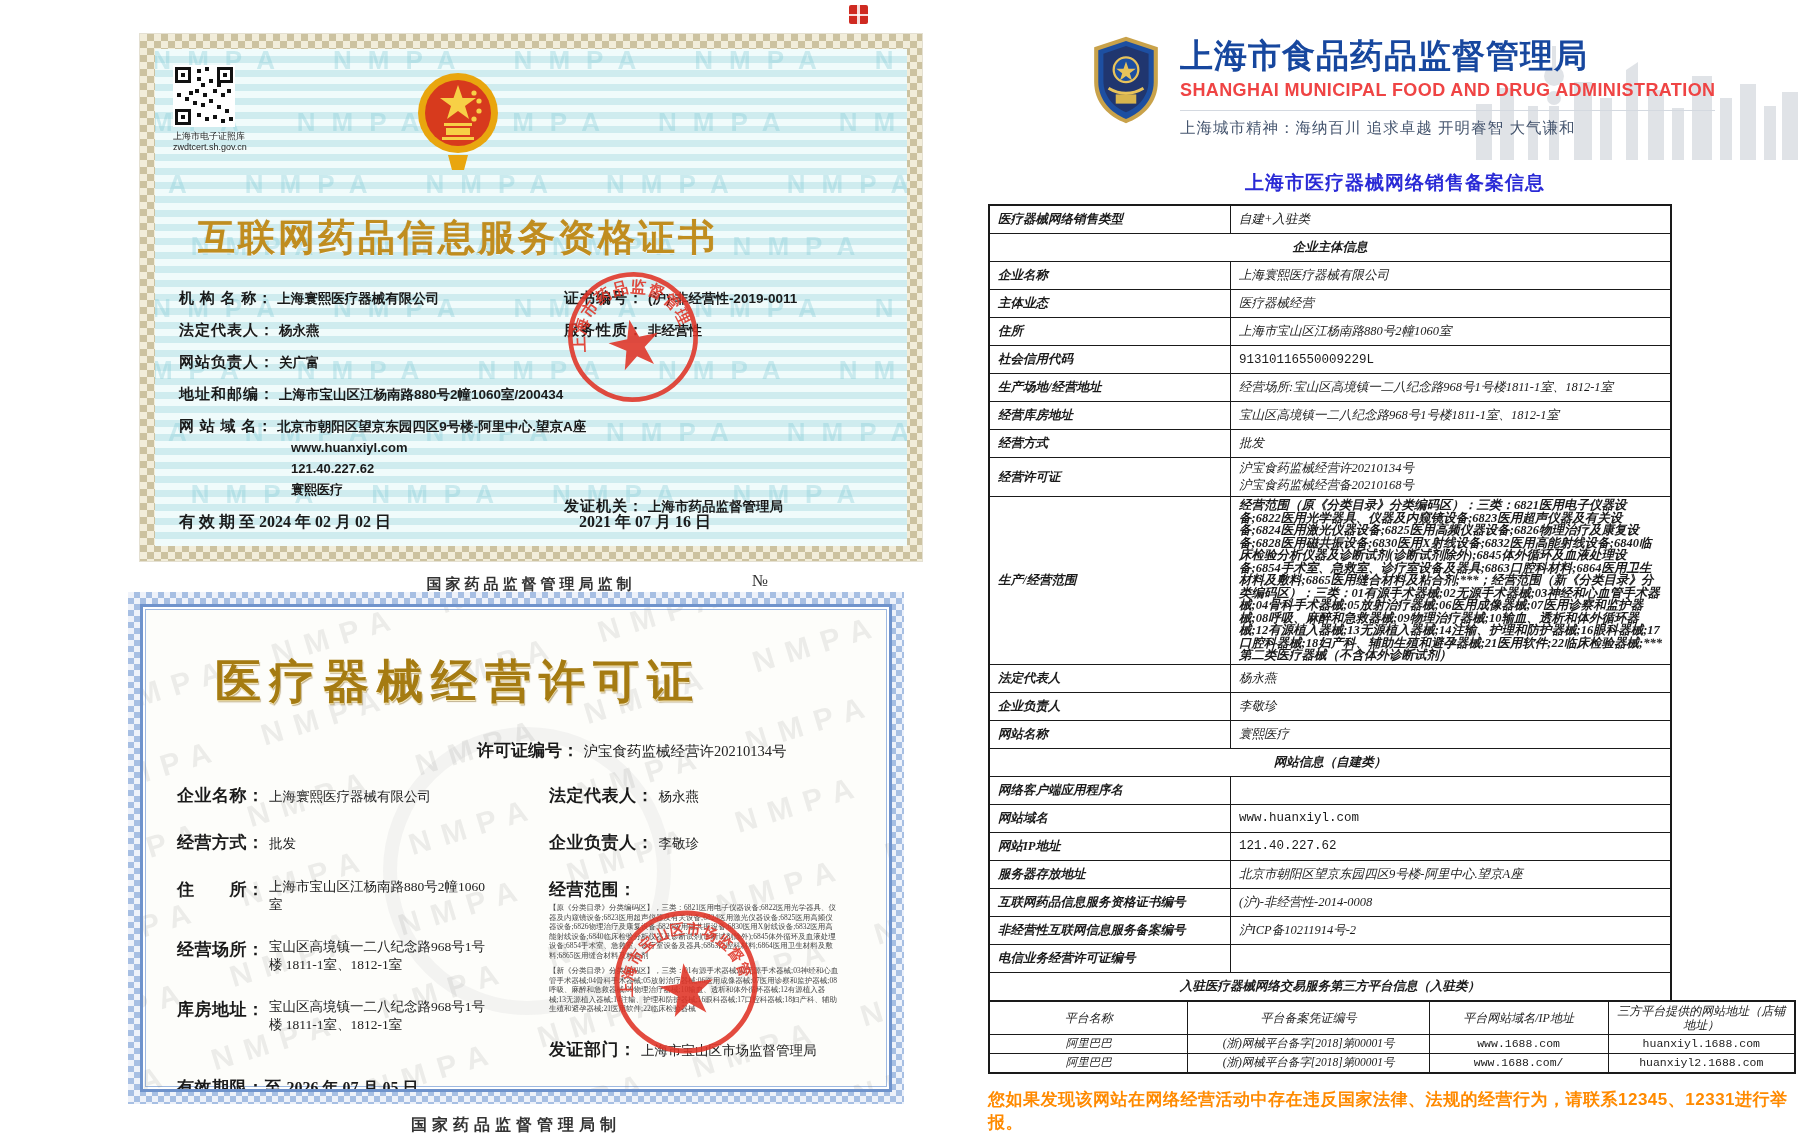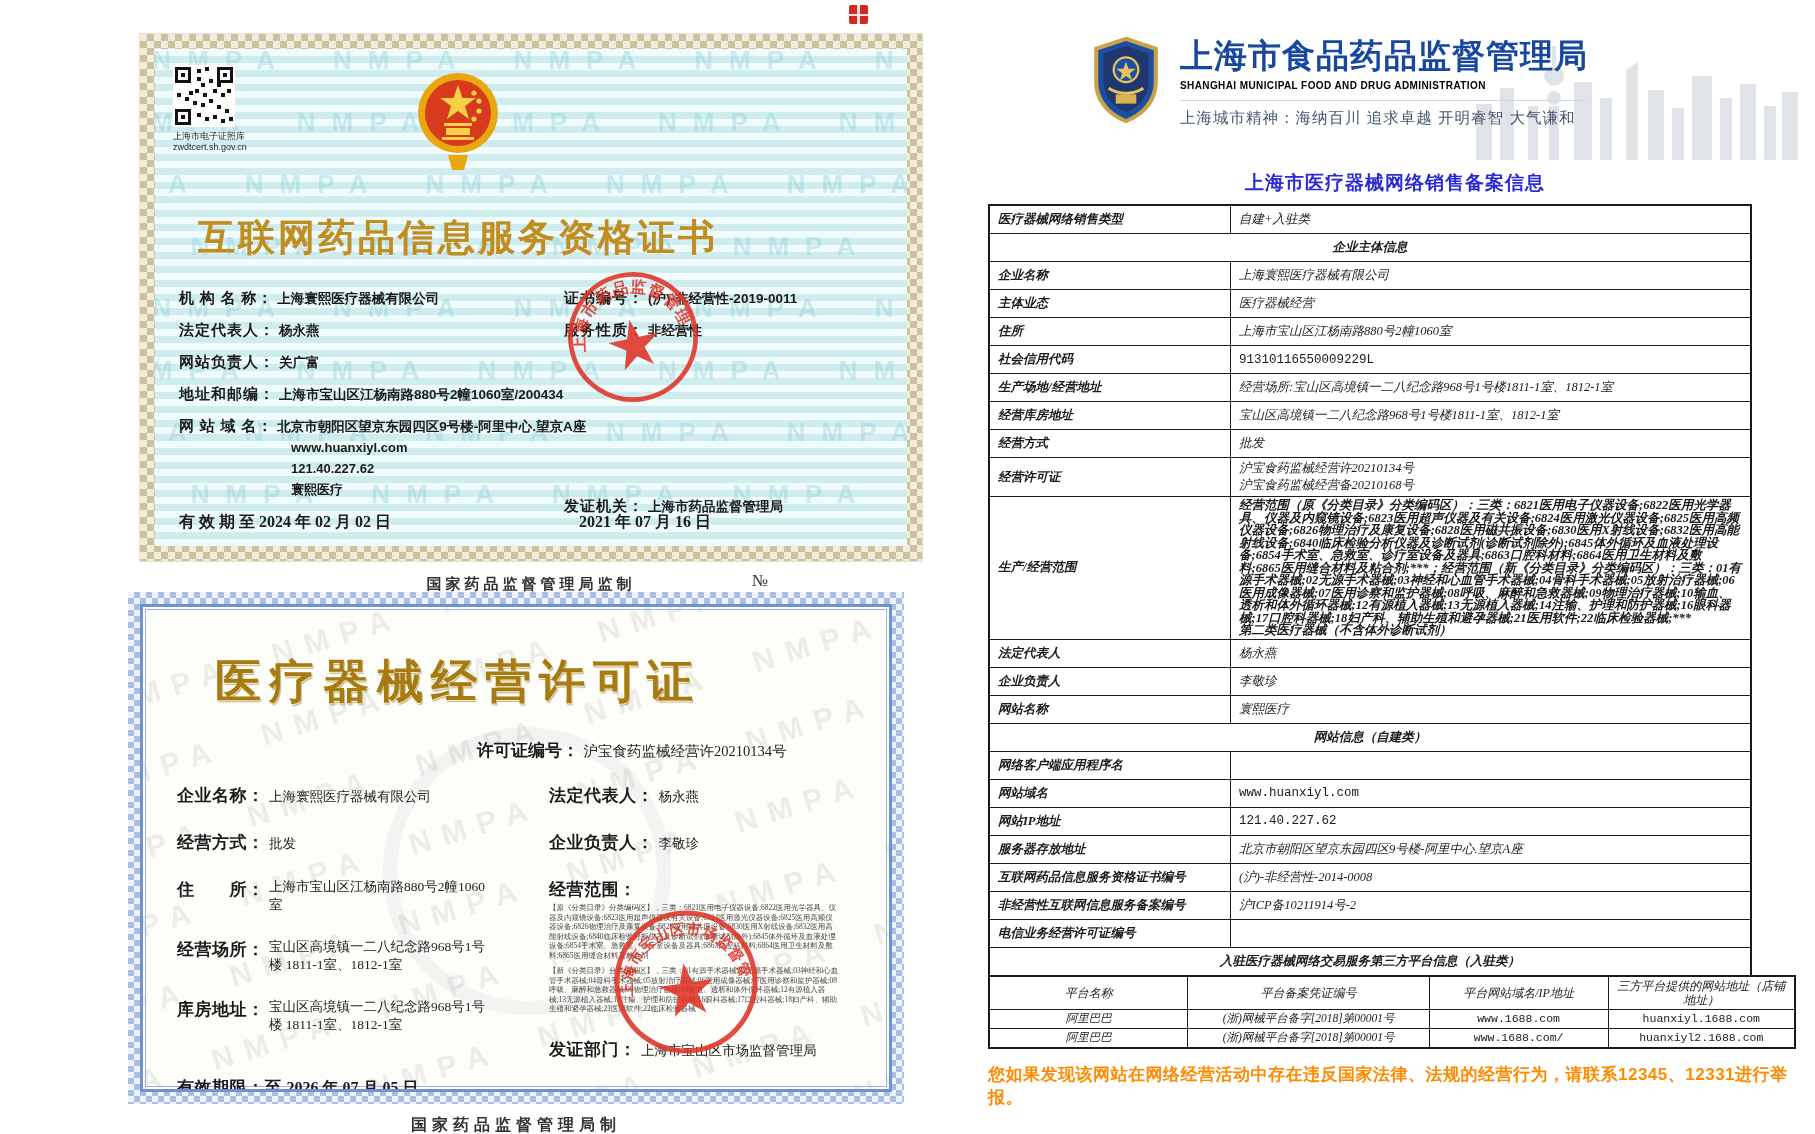--- a/index.html
+++ b/index.html
@@ -74,29 +74,29 @@
   
   .red-corner{position:absolute;left:849px;top:5px;width:19px;height:19px;background:#cf2a21;
               border-radius:2px;
               background-image:linear-gradient(0deg,transparent 40%,rgba(255,255,255,.85) 40%,rgba(255,255,255,.85) 55%,transparent 55%),
                                linear-gradient(90deg,transparent 42%,rgba(255,255,255,.85) 42%,rgba(255,255,255,.85) 58%,transparent 58%);}
   .panel{position:absolute;left:988px;top:0;width:814px;}
   .gov-header{position:relative;margin-top:34px;height:122px;}
   .gov-flex{display:flex;align-items:flex-start;gap:16px;padding-left:100px;position:relative;z-index:2;}
   .gov-text{padding-top:2px;}
   .gov-cn{font-weight:bold;font-size:33px;letter-spacing:1px;color:#17479e;line-height:40px;}
-  .gov-en{font-size:10px;font-weight:bold;color:#000000;letter-spacing:.4px;margin-top:4px;}
+  .gov-en{font-size:18px;font-weight:bold;color:#ef4444;letter-spacing:.4px;margin-top:4px;}
   .gov-motto{font-size:15.5px;color:#46566f;margin-top:9px;padding-top:7px;
              border-top:1px solid #d4d9e0;letter-spacing:1px;}
   .skyline{position:absolute;right:-8px;top:6px;z-index:1;opacity:.55;}
   .page-title{margin-top:14px;text-align:center;font-weight:bold;font-size:19px;color:#2a2ad6;
               letter-spacing:1px;}
   .meta-row{display:flex;justify-content:space-between;margin-top:12px;
             font-family:"Liberation Serif",serif;font-style:italic;font-weight:bold;font-size:13px;}
-  table.info{border-collapse:collapse;width:764px;margin-top:8px;table-layout:fixed;
+  table.info{border-collapse:collapse;width:684px;margin-top:8px;table-layout:fixed;
              font-family:"Liberation Serif",serif;font-style:italic;border:2px solid #1a1a1a;}
   table.info td{border:1px solid #1a1a1a;padding:2px 8px;height:23px;font-size:12.5px;
                 overflow:hidden;vertical-align:middle;}
   td.lab{width:224px;font-weight:bold;}
   td.sec{text-align:center;font-weight:bold;height:25px;font-size:13px;}
   .mono{font-family:"Liberation Mono",monospace;font-style:normal;font-size:11.5px;}
   td.scope{font-size:9.8px;line-height:12.5px;font-weight:bold;padding:4px 8px;}
   table.plat{border-collapse:collapse;width:808px;table-layout:fixed;margin-top:-2px;
              font-family:"Liberation Serif",serif;font-style:italic;border:2px solid #1a1a1a;}
   table.plat td{border:1px solid #1a1a1a;text-align:center;font-size:12px;padding:1px 4px;overflow:hidden;}

